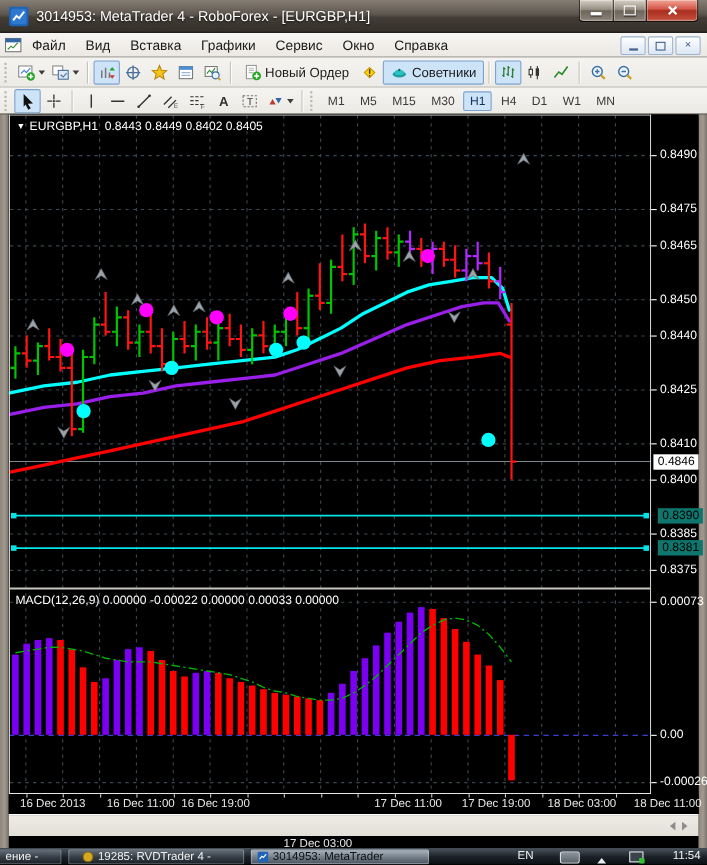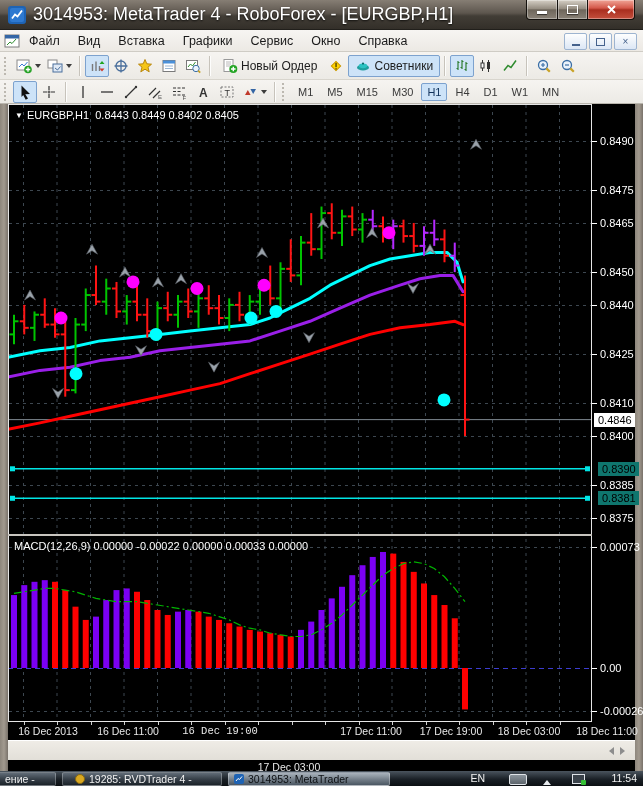--- a/index.html
+++ b/index.html
@@ -3,21 +3,21 @@
 <meta charset="utf-8">
 <style>
   html,body{margin:0;padding:0;background:#000;}
   #app{position:relative;width:643px;height:786px;overflow:hidden;
        font-family:"Liberation Sans",sans-serif;background:#000;-webkit-font-smoothing:antialiased;}
 
   
   .titlebar{position:absolute;top:0;left:0;width:643px;height:30px;
     background:linear-gradient(180deg,#867e74 0%,#5d564e 45%,#423d36 55%,#332f29 100%);
     border-bottom:1px solid #211f1b;display:flex;align-items:center;padding:0 0 0 8px;box-sizing:border-box;}
-  .titlebar .apptitle{color:#fff;font-size:18px;margin-left:7px;text-shadow:0 1px 2px rgba(0,0,0,.8);}
+  .titlebar .apptitle{color:#fff;font-size:13px;margin-left:7px;text-shadow:0 1px 2px rgba(0,0,0,.8);}
   .winbtns{position:absolute;top:0;right:8px;display:flex;}
   .wbtn{height:19px;border:1px solid #14110d;border-top:none;display:flex;align-items:center;justify-content:center;
     background:linear-gradient(180deg,#d6d0c6,#968e82 45%,#6e665b 52%,#8a8277);box-shadow:inset 0 0 0 1px rgba(255,255,255,.35);}
   .wbtn.min{width:30px;border-radius:0 0 0 4px;}
   .wbtn.max{width:29px;border-left:none;border-right:none;}
   .wbtn.close{width:46px;border-radius:0 0 4px 0;
     background:linear-gradient(180deg,#f0a496,#d4584a 42%,#a92e1f 52%,#c4503d);}
   .glyph-min{display:block;width:10px;height:3px;background:#fff;box-shadow:0 1px 1px rgba(0,0,0,.6);margin-top:6px;}
   .glyph-max{display:block;width:9px;height:7px;border:1px solid #fff;box-shadow:0 1px 1px rgba(0,0,0,.5);}
 
@@ -642,21 +642,21 @@
         <div class="tick" style="left: 317px;"></div>
         <div class="tick" style="left: 350.5px;"></div>
         <div class="tick" style="left: 384px;"></div>
         <div class="tick" style="left: 417.5px;"></div>
         <div class="tick" style="left: 451px;"></div>
         <div class="tick" style="left: 484.5px;"></div>
         <div class="tick" style="left: 518px;"></div>
         <div class="tick" style="left: 551.5px;"></div>
         <div class="tl" style="left: 40px;">16 Dec 2013</div>
         <div class="tl" style="left: 120px;">16 Dec 11:00</div>
-        <div class="tl" style="left: 212px; font-family: Liberation Mono, monospace;">16 Dec 19:00</div>
+        <div class="tl" style="left: 188px;">16 Dec 19:00</div>
         <div class="tl" style="left: 281px; margin-top: 36px;">17 Dec 03:00</div>
         <div class="tl" style="left: 363px;">17 Dec 11:00</div>
         <div class="tl" style="left: 443px;">17 Dec 19:00</div>
         <div class="tl" style="left: 521px;">18 Dec 03:00</div>
         <div class="tl" style="left: 599px;">18 Dec 11:00</div>
       </div>
   </div>
 
   <div class="tabsrow">
     <div class="tabarrows">

